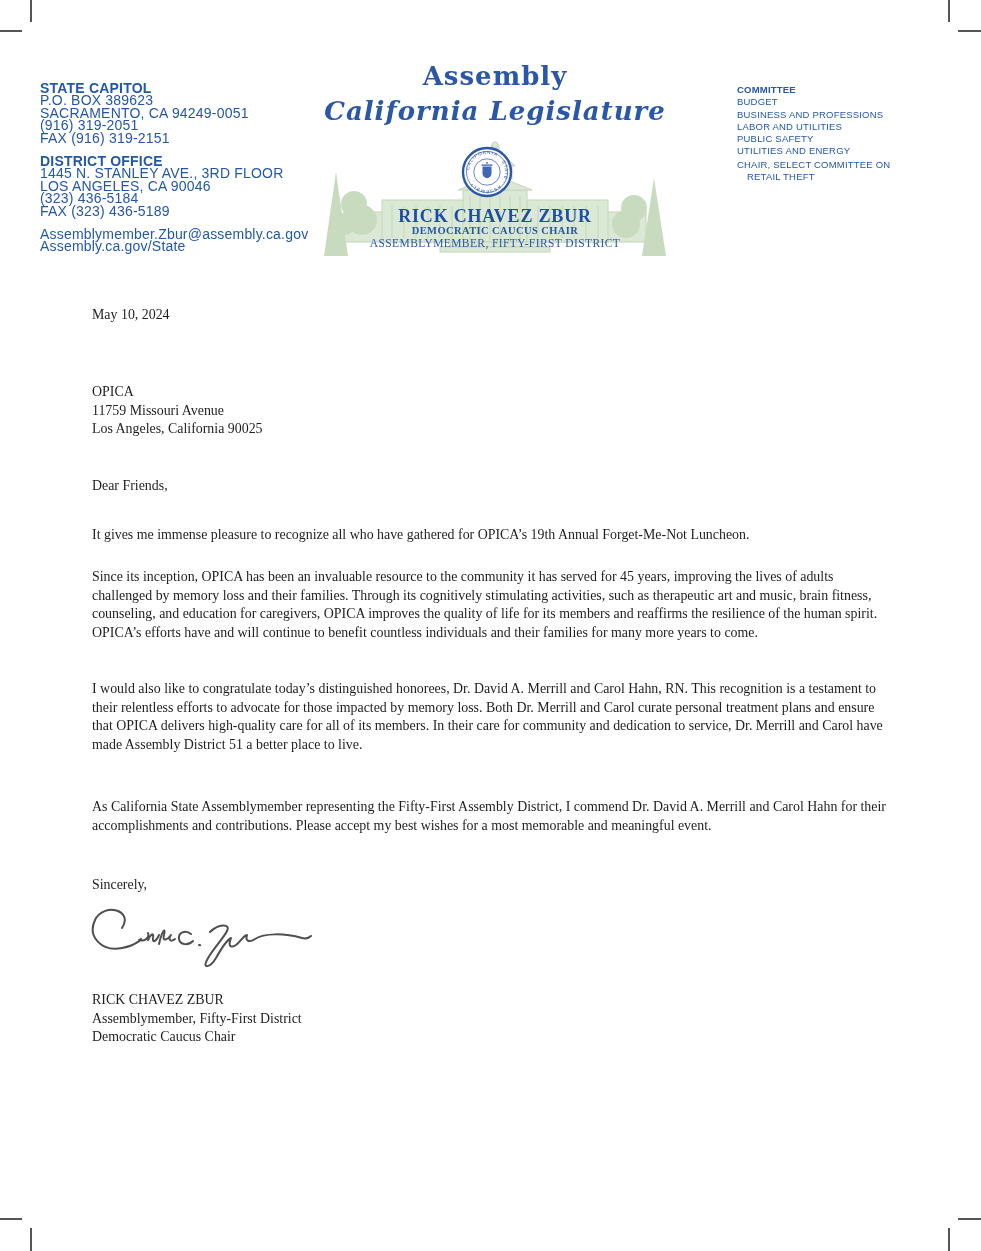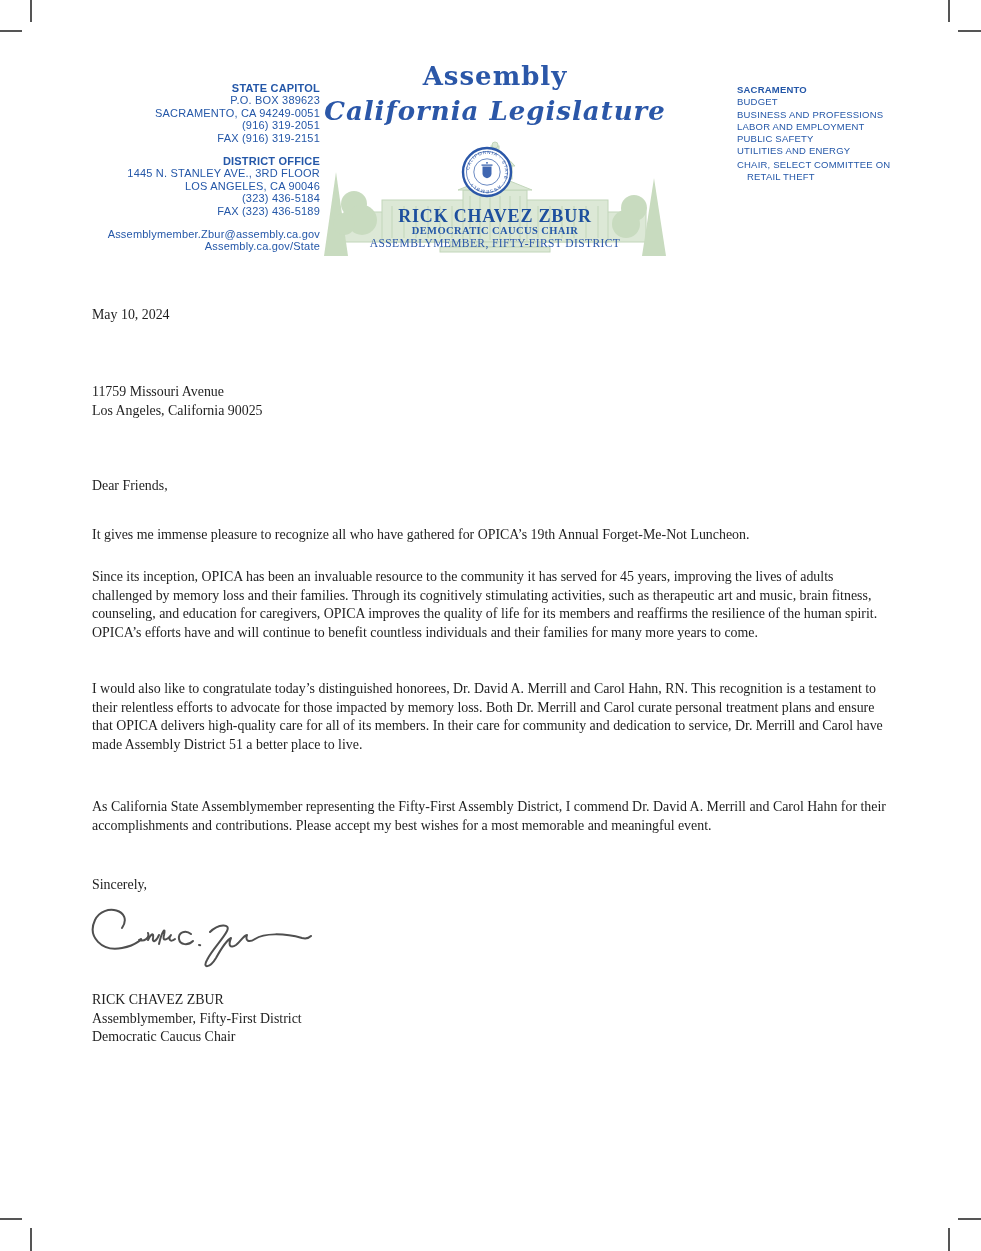--- a/index.html
+++ b/index.html
@@ -14,22 +14,22 @@
   .crop.tl-h { left:0; top:30px; width:22px; height:2px; }
   .crop.tr-v { left:948px; top:0; width:2px; height:22px; }
   .crop.tr-h { left:958px; top:30px; width:23px; height:2px; }
   .crop.bl-h { left:0; top:1218px; width:22px; height:2px; }
   .crop.bl-v { left:30px; top:1228px; width:2px; height:23px; }
   .crop.br-h { left:958px; top:1218px; width:23px; height:2px; }
   .crop.br-v { left:948px; top:1228px; width:2px; height:23px; }
 
   
   .lh-left {
-    position:absolute; left:40px; top:82px; width:280px; text-align:right;
-    font-family:"Liberation Sans", sans-serif; font-size:11px; line-height:12.4px;
+    position:absolute; left:40px; top:82px; width:280px; text-align:left;
+    font-family:"Liberation Sans", sans-serif; font-size:14px; line-height:12.4px;
     color:#2457a8; letter-spacing:0.2px;
   }
   .lh-left .lh-title { font-weight:bold; }
   .lh-gap { margin-top:11px; }
   .lh-right {
     position:absolute; left:737px; top:84px; width:220px; text-align:left;
     font-family:"Liberation Sans", sans-serif; font-size:9.5px; line-height:12.3px;
     color:#2457a8; letter-spacing:0.2px;
   }
   .lh-right .lh-title { font-weight:bold; }
@@ -152,35 +152,36 @@
           <circle cx="26" cy="16.8" r="0.9"></circle>
         </g>
       </svg>
 
       <div class="mast-name">RICK CHAVEZ ZBUR</div>
       <div class="mast-role1">DEMOCRATIC CAUCUS CHAIR</div>
       <div class="mast-role2">ASSEMBLYMEMBER, FIFTY-FIRST DISTRICT</div>
     </div>
 
     <div class="lh-right">
-      <div class="lh-title">SACRAMENTO</div>
+      <div class="lh-title">COMMITTEE</div>
       <div>BUDGET</div>
       <div>BUSINESS AND PROFESSIONS</div>
-      <div>LABOR AND EMPLOYMENT</div>
+      <div>LABOR AND UTILITIES</div>
       <div>PUBLIC SAFETY</div>
       <div>UTILITIES AND ENERGY</div>
       <div class="chair">CHAIR, SELECT COMMITTEE ON</div>
       <div class="chair2">RETAIL THEFT</div>
     </div>
   </header>
 
   <main>
     <div class="body-text date-line">May 10, 2024</div>
 
     <div class="body-text recipient">
+      <div>OPICA</div>
       <div>11759 Missouri Avenue</div>
       <div>Los Angeles, California 90025</div>
     </div>
 
     <div class="body-text salutation">Dear Friends,</div>
 
     <p class="body-text para1">It gives me immense pleasure to recognize all who have gathered for OPICA’s 19th Annual Forget-Me-Not Luncheon.</p>
     <p class="body-text para2">Since its inception, OPICA has been an invaluable resource to the community it has served for 45 years, improving the lives of adults challenged by memory loss and their families. Through its cognitively stimulating activities, such as therapeutic art and music, brain fitness, counseling, and education for caregivers, OPICA improves the quality of life for its members and reaffirms the resilience of the human spirit. OPICA’s efforts have and will continue to benefit countless individuals and their families for many more years to come.</p>
     <p class="body-text para3">I would also like to congratulate today’s distinguished honorees, Dr. David A. Merrill and Carol Hahn, RN. This recognition is a testament to their relentless efforts to advocate for those impacted by memory loss. Both Dr. Merrill and Carol curate personal treatment plans and ensure that OPICA delivers high-quality care for all of its members. In their care for community and dedication to service, Dr. Merrill and Carol have made Assembly District 51 a better place to live.</p>
     <p class="body-text para4">As California State Assemblymember representing the Fifty-First Assembly District, I commend Dr. David A. Merrill and Carol Hahn for their accomplishments and contributions. Please accept my best wishes for a most memorable and meaningful event.</p>

